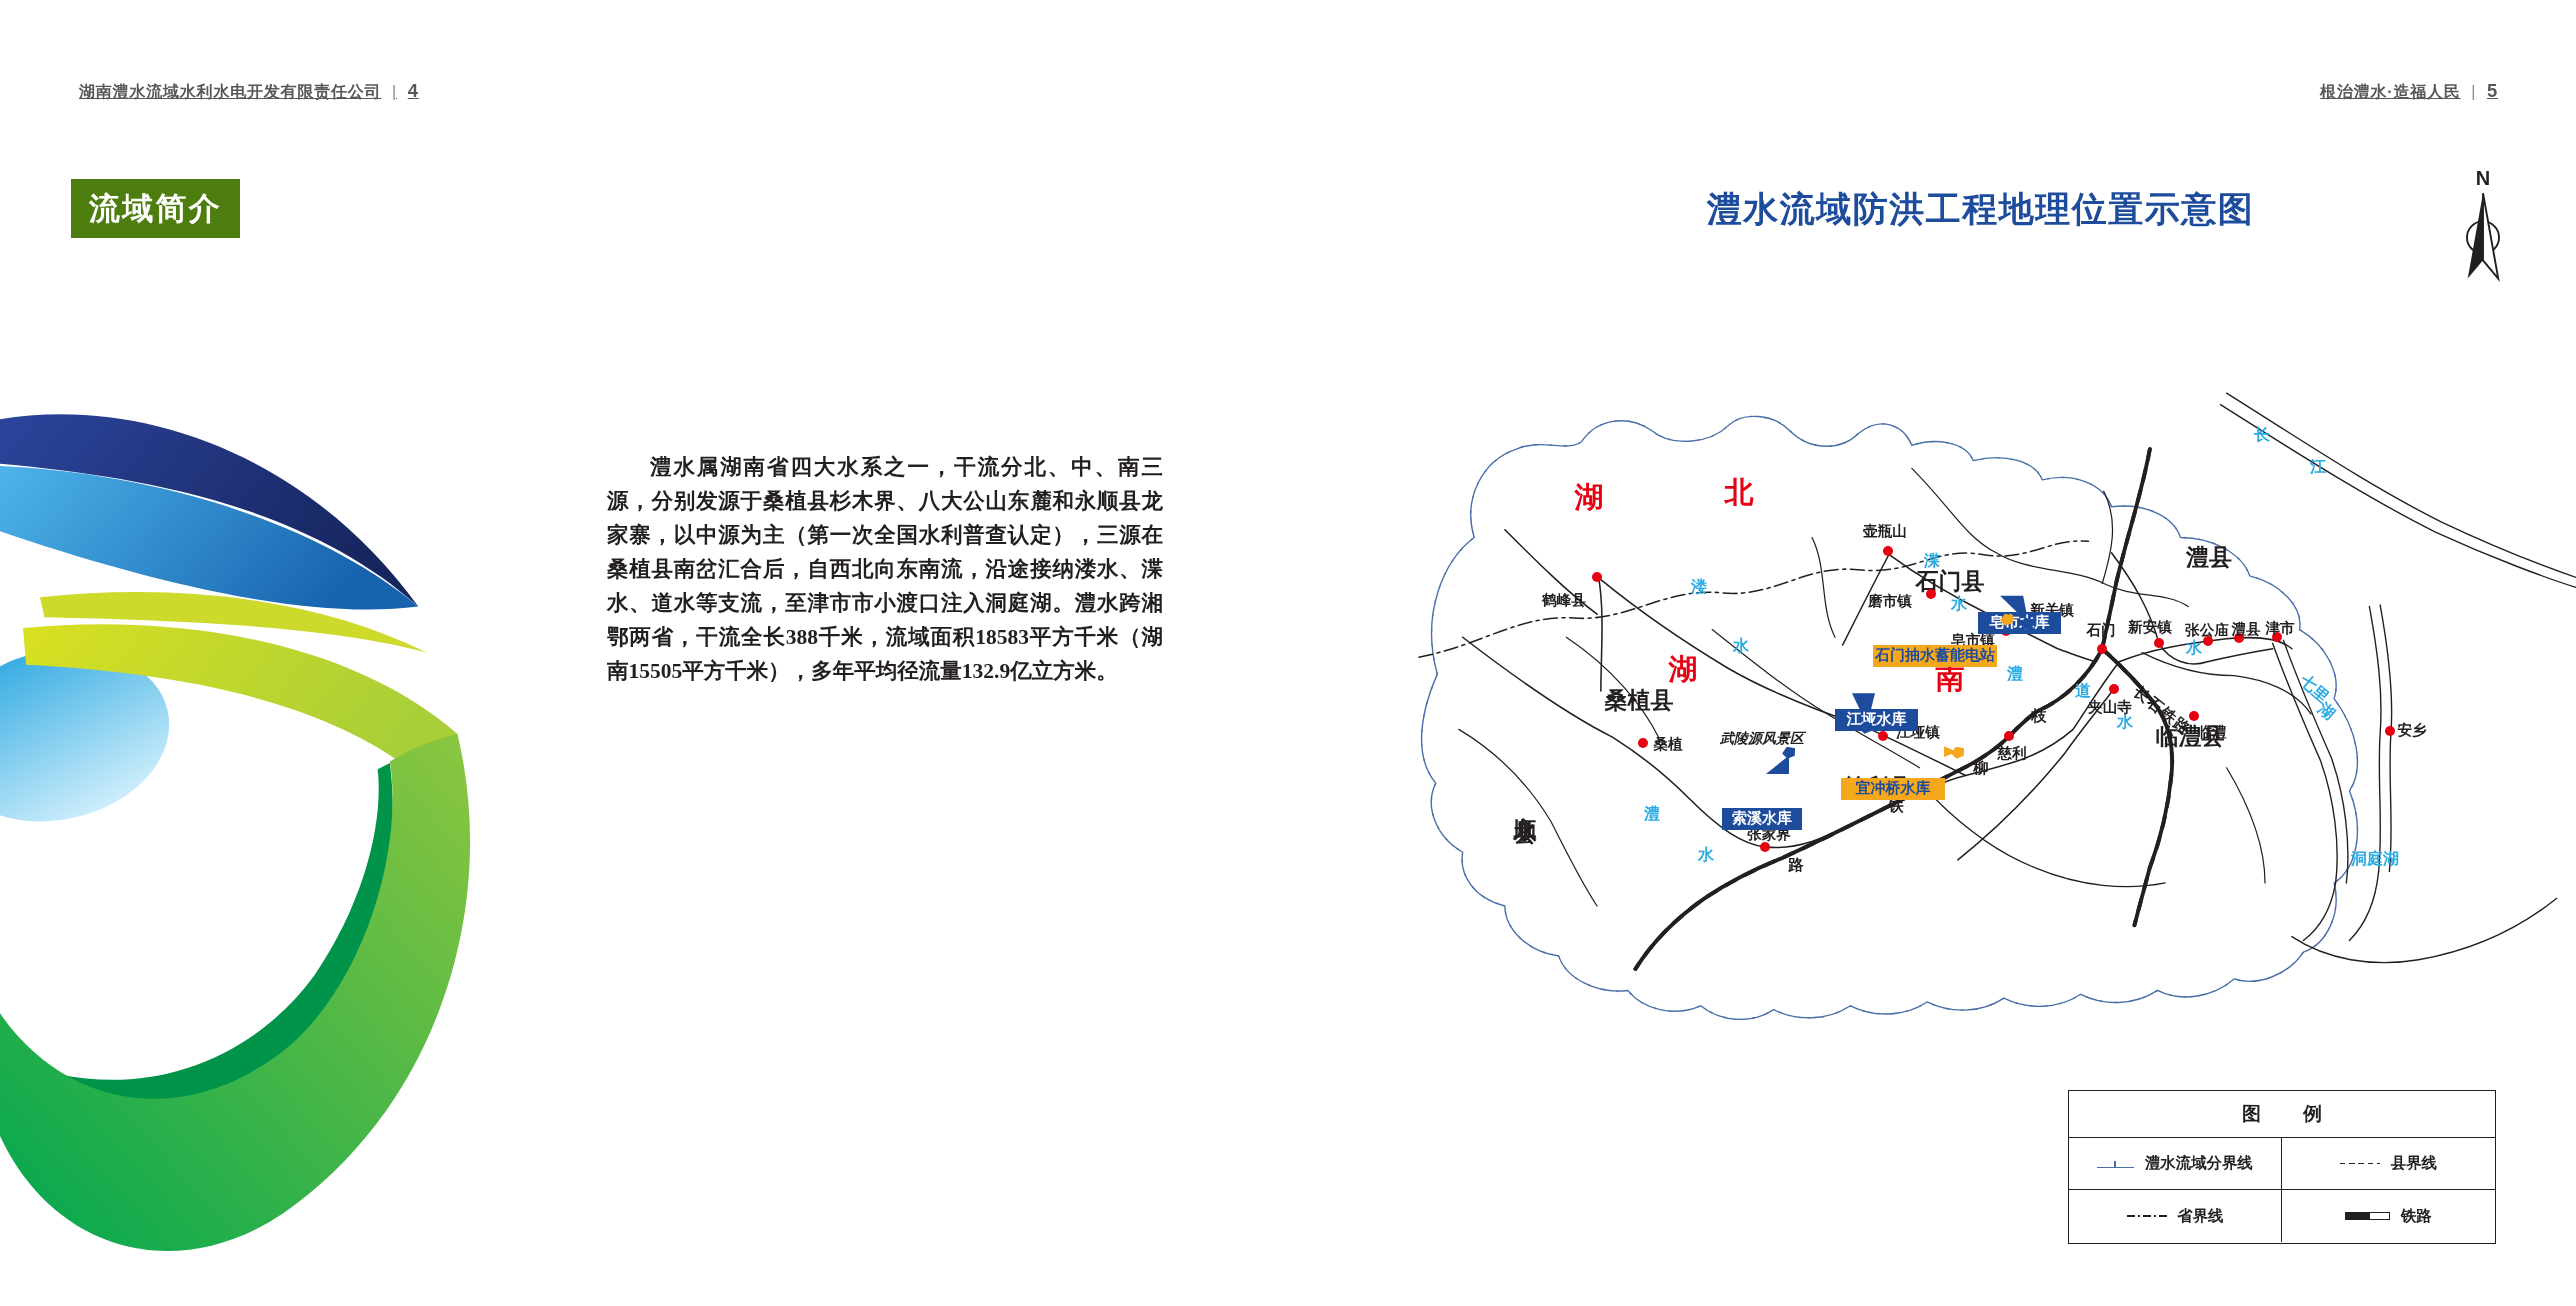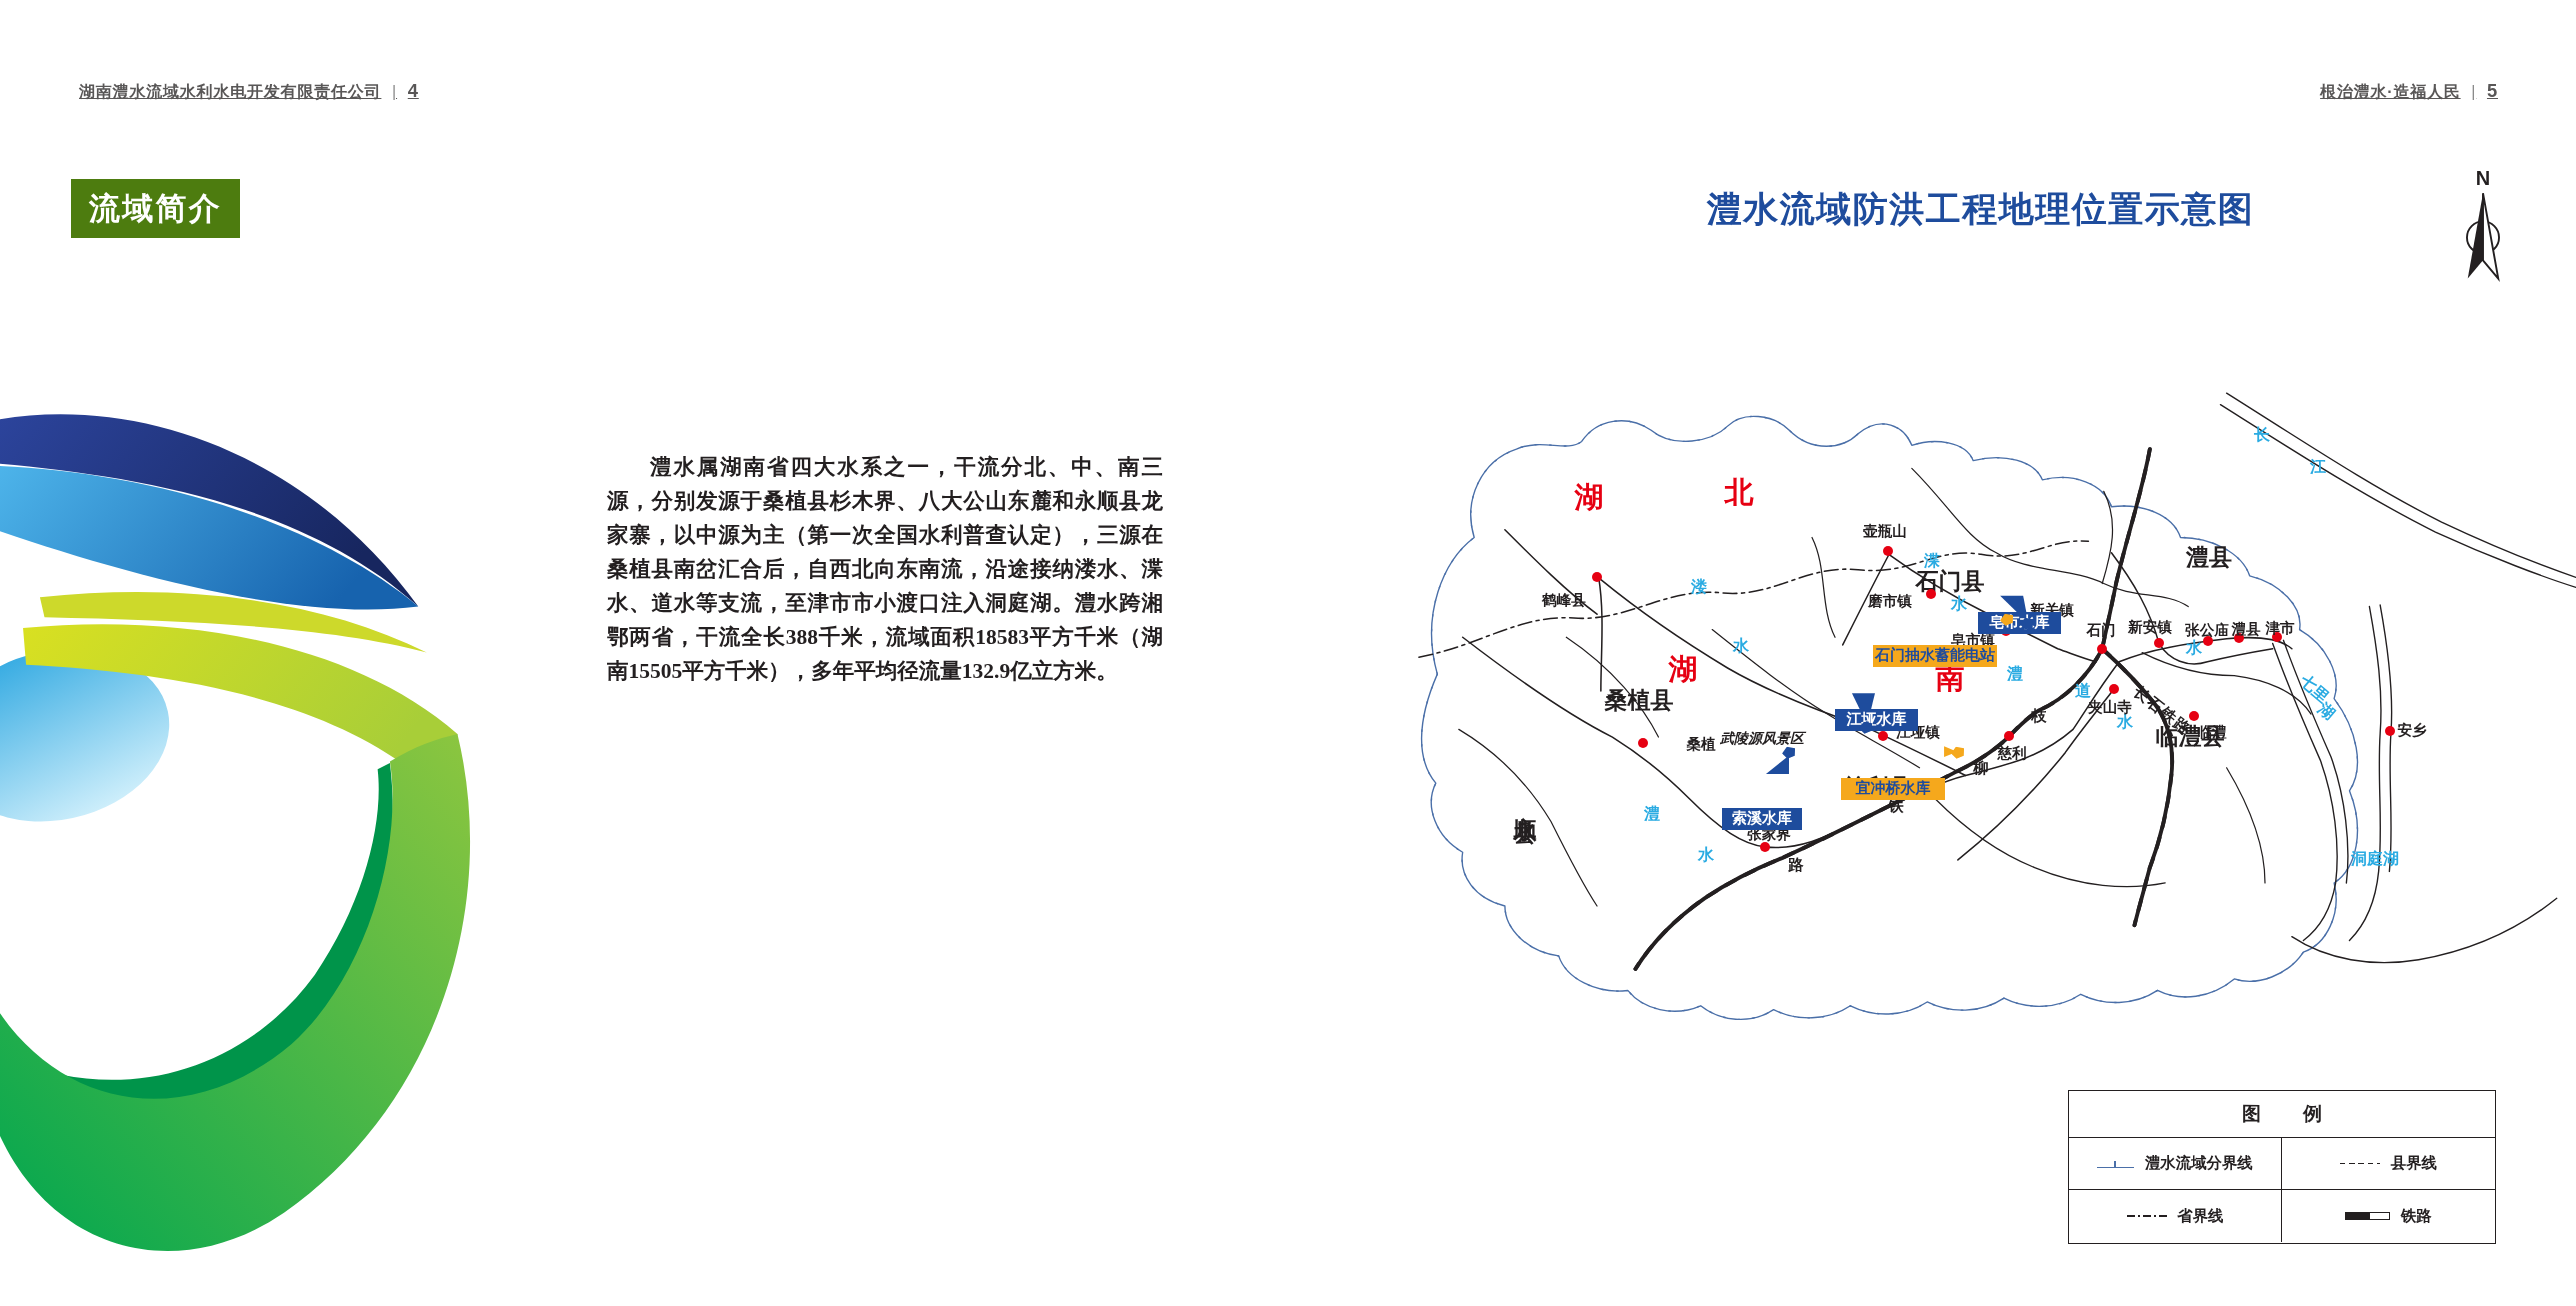--- a/index.html
+++ b/index.html
@@ -226,21 +226,21 @@
     <div class="townlab" style="left: 2280px; top: 628px;">津市</div>
     <div class="dot" style="left: 2114px; top: 689px;"></div>
     <div class="townlab" style="left: 2110px; top: 707px;">夹山寺</div>
     <div class="dot" style="left: 2194px; top: 716px;"></div>
     <div class="townlab" style="left: 2212px; top: 732px;">临澧</div>
     <div class="dot" style="left: 2009px; top: 736px;"></div>
     <div class="townlab" style="left: 2012px; top: 753px;">慈利</div>
     <div class="dot" style="left: 1883px; top: 736px;"></div>
     <div class="townlab" style="left: 1918px; top: 732px;">江垭镇</div>
     <div class="dot" style="left: 1643px; top: 743px;"></div>
-    <div class="townlab" style="left: 1668px; top: 744px; margin-left: 33px;">桑植</div>
+    <div class="townlab" style="left: 1668px; top: 744px;">桑植</div>
     <div class="dot" style="left: 1765px; top: 847px;"></div>
     <div class="townlab" style="left: 1769px; top: 834px;">张家界</div>
     <div class="dot" style="left: 2390px; top: 731px;"></div>
     <div class="townlab" style="left: 2412px; top: 730px;">安乡</div>
     <div class="railch" style="left: 2039px; top: 716px;">枝</div>
     <div class="railch" style="left: 1981px; top: 768px;">柳</div>
     <div class="railch" style="left: 1896px; top: 806px;">铁</div>
     <div class="railch" style="left: 1796px; top: 865px;">路</div>
     <div class="raillab" style="left: 2162px; top: 711px; transform: translate(-50%, -50%) rotate(38deg);">长石铁路</div>
     <div class="callout blue" style="left: 1978px; top: 576px; width: 83px; height: 21.5px;">皂市水库</div>

